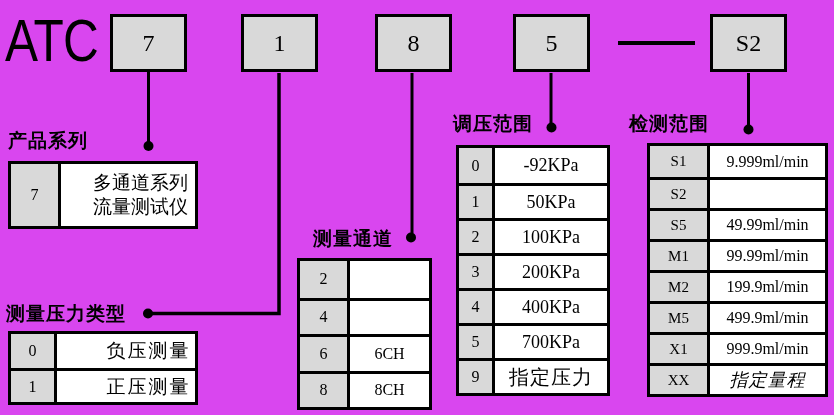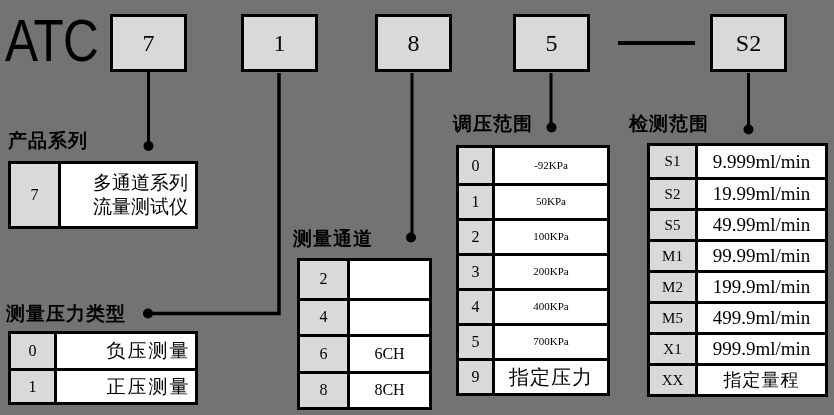--- a/index.html
+++ b/index.html
@@ -1,17 +1,17 @@
 <!DOCTYPE html>
 <html><head>
 <meta charset="utf-8">
 <style>
   html,body{margin:0;padding:0;background:#fff;}
   .canvas{
-    position:relative;width:834px;height:415px;background:#737373;
+    position:relative;width:834px;height:415px;background:#d946ef;
     font-family:"Liberation Serif", serif;color:#000;overflow:hidden;
   }
   .brand{
     position:absolute;left:5px;top:12px;
     font-family:"Liberation Sans", sans-serif;
     font-size:59px;line-height:1;font-weight:400;letter-spacing:-1px;
     transform:scaleX(0.84);transform-origin:left top;
   }
   .code-box{
     position:absolute;top:14px;width:77px;height:58px;box-sizing:border-box;
@@ -44,27 +44,27 @@
   .tbl-pressure{left:8px;top:331px;width:190px;}
   .tbl-pressure .trow{height:34px;}
   .tbl-pressure .tkey{width:46px;}
   .tbl-pressure .tval{font-size:19px;letter-spacing:2px;padding-left:45px;}
   .tbl-channels{left:297px;top:258px;width:135px;}
   .tbl-channels .trow{height:36.5px;}
   .tbl-channels .tkey{width:50px;}
   .tbl-regulation{left:456px;top:145px;width:154px;}
   .tbl-regulation .trow{height:35px;}
   .tbl-regulation .tkey{width:36px;}
-  .tbl-regulation .tval{font-size:11px;}
+  .tbl-regulation .tval{font-size:18px;}
   .tbl-regulation .trow-cn .tval{font-size:20px;letter-spacing:1px;}
   .tbl-detection{left:647px;top:143px;width:181px;}
   .tbl-detection .trow{height:31px;}
-  .tbl-detection .tkey{width:48px;font-size:15px;}
-  .tbl-detection .tval{font-size:19px;}
-  .tbl-detection .trow-cn .tval{font-size:18px;letter-spacing:1px;}
+  .tbl-detection .tkey{width:60px;font-size:15px;}
+  .tbl-detection .tval{font-size:16px;}
+  .tbl-detection .trow-cn .tval{font-size:18px;letter-spacing:1px;font-style:italic;}
 </style>
 </head>
 <body>
 
 <div class="canvas">
 
   <div class="brand">ATC</div>
 
   <div class="code-box" style="left:110px">7</div>
   <div class="code-box" style="left:241px">1</div>
@@ -81,21 +81,21 @@
     <polyline points="412,73 412,233" fill="none" stroke="#000" stroke-width="3"></polyline>
     <circle cx="411" cy="237.5" r="5" fill="#000"></circle>
     <polyline points="551,73 551,123" fill="none" stroke="#000" stroke-width="3"></polyline>
     <circle cx="551.5" cy="127.5" r="5" fill="#000"></circle>
     <polyline points="748.5,73 748.5,125" fill="none" stroke="#000" stroke-width="3"></polyline>
     <circle cx="748.5" cy="129.5" r="5" fill="#000"></circle>
   </svg>
 
   <div class="section-title" style="left:6px;top:304px">测量压力类型</div>
   <div class="section-title" style="left:8px;top:131px">产品系列</div>
-  <div class="section-title" style="left:293px;top:229px">测量通道</div>
+  <div class="section-title" style="left:313px;top:229px">测量通道</div>
   <div class="section-title" style="left:453px;top:114px">调压范围</div>
   <div class="section-title" style="left:629px;top:114px">检测范围</div>
 
   <div class="tbl tbl-series">
     <div class="trow">
       <div class="tkey">7</div>
       <div class="tval">多通道系列
 流量测试仪</div>
     </div>
   </div>
@@ -159,21 +159,20 @@
     </div>
   </div>
 
   <div class="tbl tbl-detection">
     <div class="trow">
       <div class="tkey">S1</div>
       <div class="tval">9.999ml/min</div>
     </div>
     <div class="trow">
       <div class="tkey">S2</div>
-      <div class="tval">19.99ml/min</div>
     </div>
     <div class="trow">
       <div class="tkey">S5</div>
       <div class="tval">49.99ml/min</div>
     </div>
     <div class="trow">
       <div class="tkey">M1</div>
       <div class="tval">99.99ml/min</div>
     </div>
     <div class="trow">

